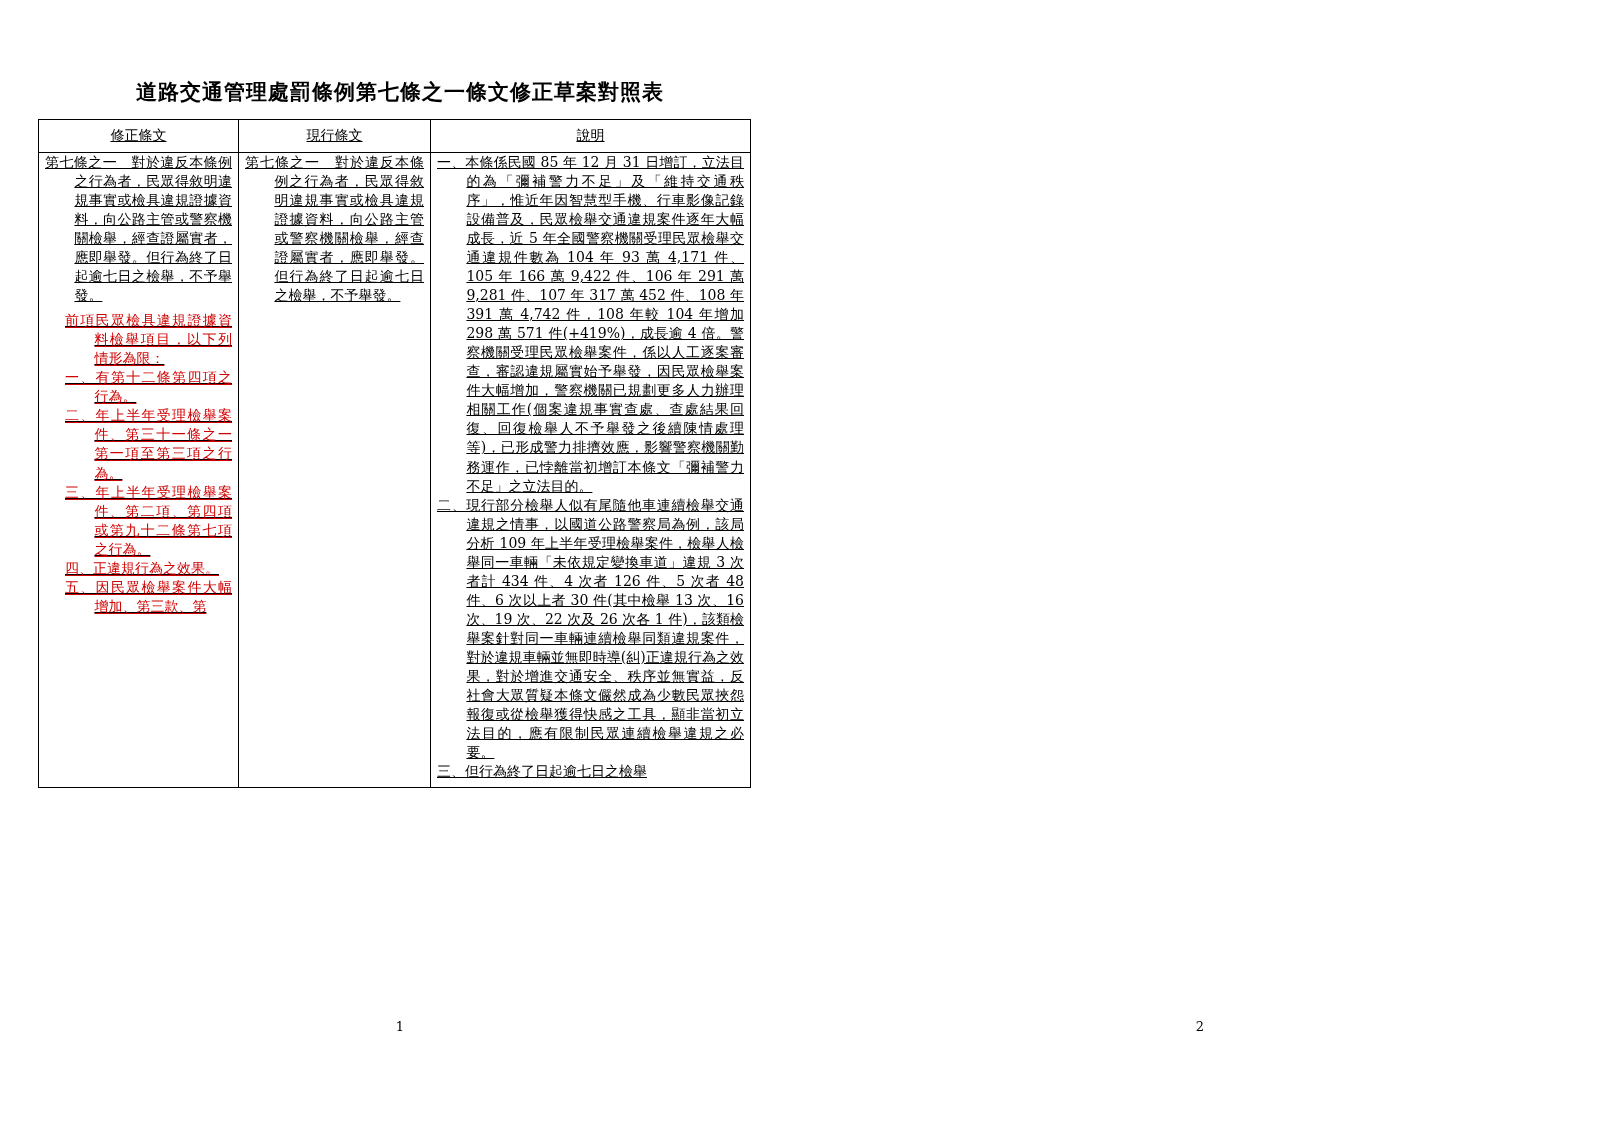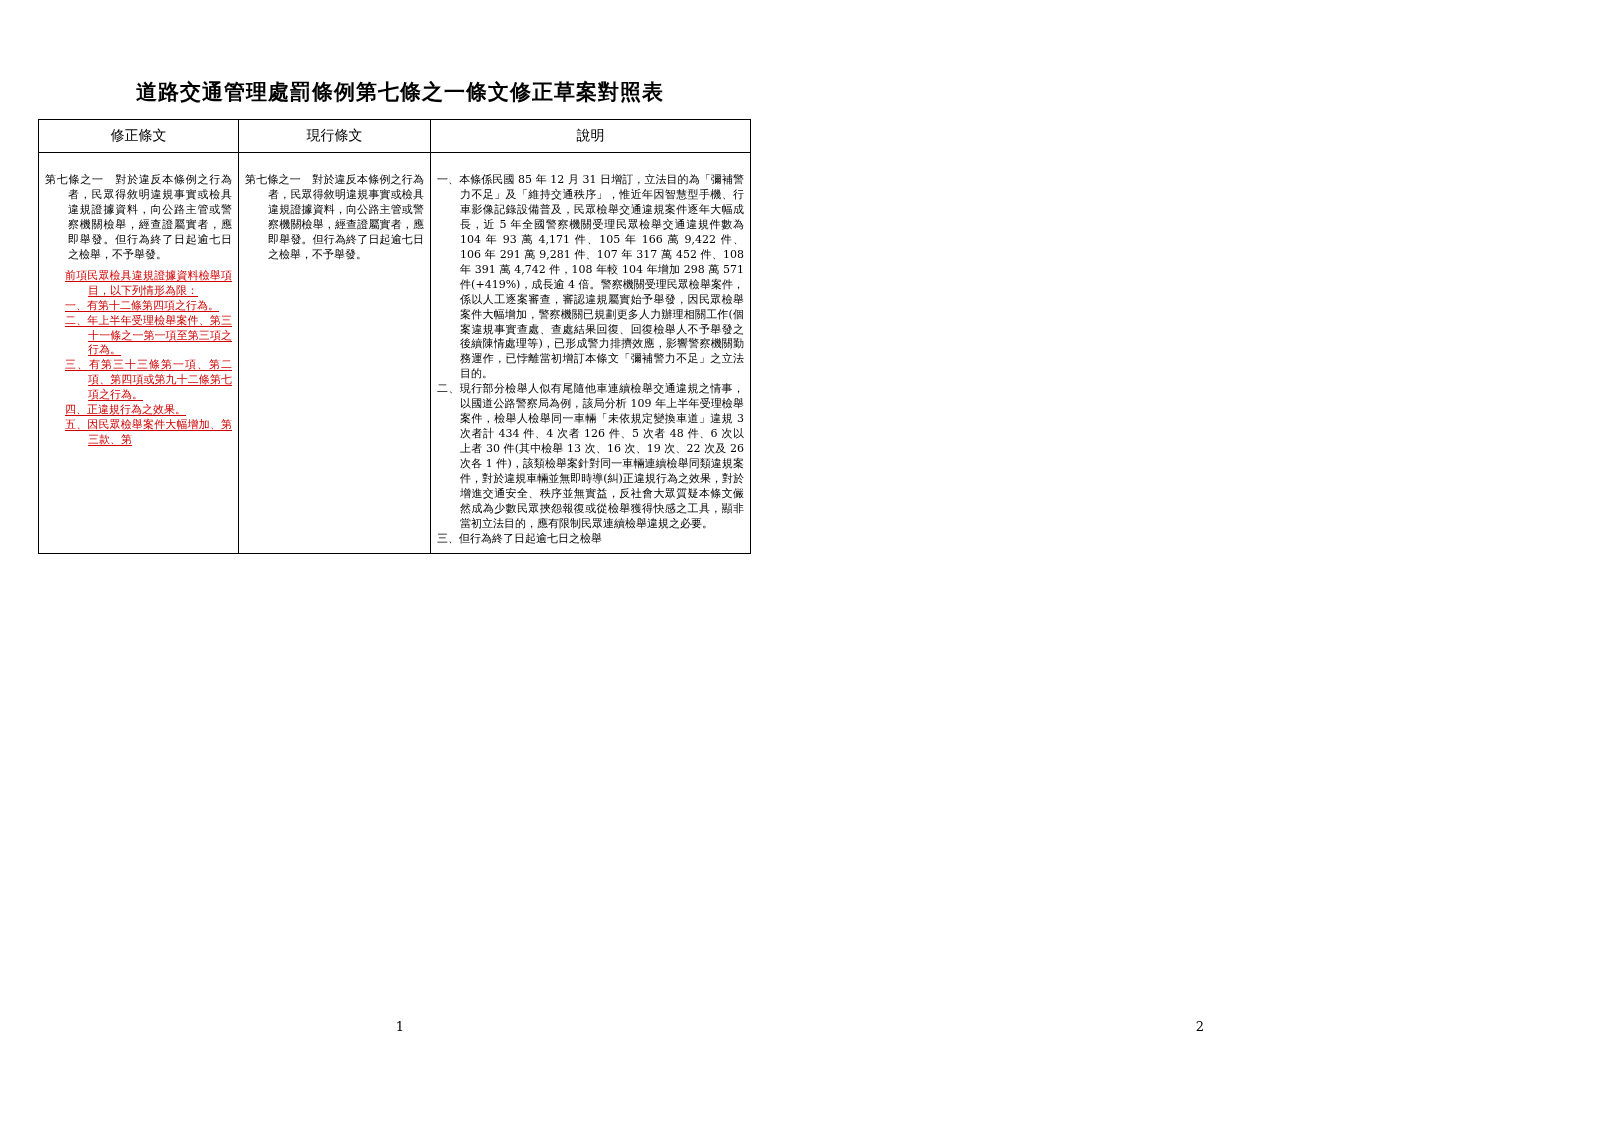--- a/index.html
+++ b/index.html
@@ -36,38 +36,39 @@
   }
 
   table.cmp {
     position: absolute;
     border-collapse: collapse;
     table-layout: fixed;
   }
   table.cmp td, table.cmp th {
     border: 1px solid #000;
     vertical-align: top;
-    padding: 20px 6px 6px 6px;
-    font-size: 11px;
+    padding: 0 6px 6px 6px;
+    font-size: 14px;
     line-height: 1.36;
     font-weight: normal;
   }
   table.cmp th {
     text-align: center;
     vertical-align: middle;
     height: 28px;
     padding: 2px 4px;
     font-size: 14px;
   }
 
   
   .tbl-left {
     top: 119px;
     left: 38px;
     width: 712px;
+    text-decoration: underline;
   }
   .tbl-left .c1 { width: 200px; }
   .tbl-left .c2 { width: 192px; }
   .tbl-left .c3 { width: 320px; }
 
   .para {
     margin: 0 0 0 0;
     text-align: justify;
     text-justify: inter-ideograph;
   }
@@ -110,21 +111,21 @@
       <th>現行條文</th>
       <th>說明</th>
     </tr>
     <tr>
       <td>
         <div class="para hang1">第七條之一　對於違反本條例之行為者，民眾得敘明違規事實或檢具違規證據資料，向公路主管或警察機關檢舉，經查證屬實者，應即舉發。但行為終了日起逾七日之檢舉，不予舉發。</div>
         <div class="spacer"></div>
         <div class="para hang1 amend">前項民眾檢具違規證據資料檢舉項目，以下列情形為限：</div>
         <div class="para hang1 amend">一、有第十二條第四項之行為。</div>
         <div class="para hang1 amend">二、年上半年受理檢舉案件、第三十一條之一第一項至第三項之行為。</div>
-        <div class="para hang1 amend">三、有第三十三條第一項、第二項、第四項或第九十二條第七項之行為。</div>
+        <div class="para hang1 amend">三、年上半年受理檢舉案件、第二項、第四項或第九十二條第七項之行為。</div>
         <div class="para hang1 amend">四、正違規行為之效果。</div>
         <div class="para hang1 amend">五、因民眾檢舉案件大幅增加、第三款、第</div>
       </td>
       <td>
         <div class="para hang1">第七條之一　對於違反本條例之行為者，民眾得敘明違規事實或檢具違規證據資料，向公路主管或警察機關檢舉，經查證屬實者，應即舉發。但行為終了日起逾七日之檢舉，不予舉發。</div>
       </td>
       <td>
         <div class="para hang1">一、本條係民國 85 年 12 月 31 日增訂，立法目的為「彌補警力不足」及「維持交通秩序」，惟近年因智慧型手機、行車影像記錄設備普及，民眾檢舉交通違規案件逐年大幅成長，近 5 年全國警察機關受理民眾檢舉交通違規件數為 104 年 93 萬 4,171 件、105 年 166 萬 9,422 件、106 年 291 萬 9,281 件、107 年 317 萬 452 件、108 年 391 萬 4,742 件，108 年較 104 年增加 298 萬 571 件(+419%)，成長逾 4 倍。警察機關受理民眾檢舉案件，係以人工逐案審查，審認違規屬實始予舉發，因民眾檢舉案件大幅增加，警察機關已規劃更多人力辦理相關工作(個案違規事實查處、查處結果回復、回復檢舉人不予舉發之後續陳情處理等)，已形成警力排擠效應，影響警察機關勤務運作，已悖離當初增訂本條文「彌補警力不足」之立法目的。</div>
         <div class="para hang1">二、現行部分檢舉人似有尾隨他車連續檢舉交通違規之情事，以國道公路警察局為例，該局分析 109 年上半年受理檢舉案件，檢舉人檢舉同一車輛「未依規定變換車道」違規 3 次者計 434 件、4 次者 126 件、5 次者 48 件、6 次以上者 30 件(其中檢舉 13 次、16 次、19 次、22 次及 26 次各 1 件)，該類檢舉案針對同一車輛連續檢舉同類違規案件，對於違規車輛並無即時導(糾)正違規行為之效果，對於增進交通安全、秩序並無實益，反社會大眾質疑本條文儼然成為少數民眾挾怨報復或從檢舉獲得快感之工具，顯非當初立法目的，應有限制民眾連續檢舉違規之必要。</div>
         <div class="para hang1">三、但行為終了日起逾七日之檢舉</div>

